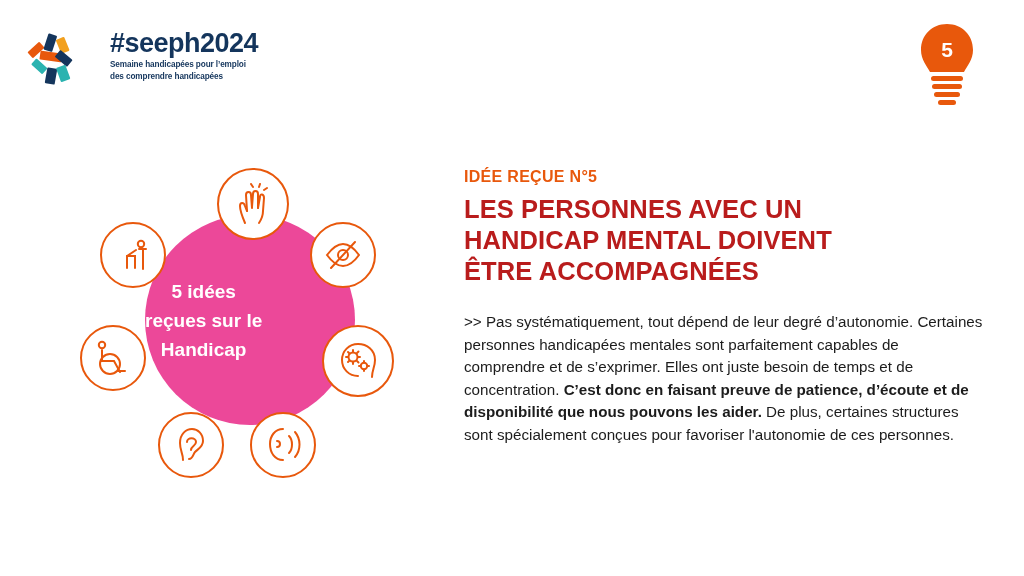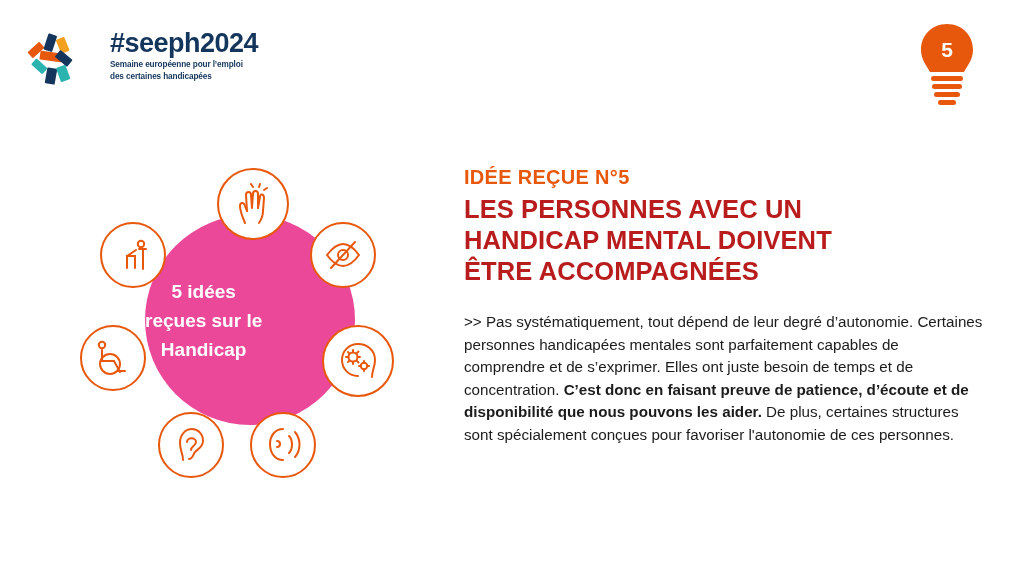--- a/index.html
+++ b/index.html
@@ -105,21 +105,21 @@
   .b-tr    { left: 240px; top: 72px; }
 
   
   .content {
     position: absolute;
     left: 464px; top: 162px;
     width: 520px;
   }
   .eyebrow {
     color: #e8580c;
-    font-size: 20px;
+    font-size: 16px;
     font-weight: bold;
     letter-spacing: 0.3px;
     line-height: 30px;
   }
   .headline {
     color: #b91c1c;
     font-size: 25.5px;
     font-weight: bold;
     line-height: 31px;
     letter-spacing: 0.1px;
@@ -149,22 +149,22 @@
           <rect x="32" y="6" width="9" height="15" rx="1" transform="rotate(-22 36 13)" fill="#f2a01e"></rect>
           <rect x="14" y="20" width="22" height="9" rx="1" transform="rotate(8 25 24)" fill="#e8580c"></rect>
           <rect x="30" y="22" width="16" height="9" rx="1" transform="rotate(40 38 26)" fill="#14355c"></rect>
           <rect x="20" y="36" width="10" height="16" rx="1" transform="rotate(10 25 44)" fill="#14355c"></rect>
           <rect x="32" y="34" width="10" height="15" rx="1" transform="rotate(-20 37 41)" fill="#2bb3b0"></rect>
         </g>
       </svg>
     </div>
     <div class="logo-text">
       <div class="logo-title">#seeph2024</div>
-      <div class="logo-sub">Semaine européenne pour l’emploi</div>
-      <div class="logo-sub">des certaines handicapées</div>
+      <div class="logo-sub">Semaine handicapées pour l’emploi</div>
+      <div class="logo-sub">des comprendre handicapées</div>
     </div>
   </div>
 
   <div class="bulb">
     <svg width="62" height="86" viewBox="0 0 62 86">
       <path d="M31 2 C16 2 5 13 5 28 C5 38 11 44 14 50 L48 50 C51 44 57 38 57 28 C57 13 46 2 31 2 Z" fill="#e8580c"></path>
       <rect x="15" y="54" width="32" height="5" rx="2.5" fill="#e8580c"></rect>
       <rect x="16" y="62" width="30" height="5" rx="2.5" fill="#e8580c"></rect>
       <rect x="18" y="70" width="26" height="5" rx="2.5" fill="#e8580c"></rect>
       <rect x="22" y="78" width="18" height="5" rx="2.5" fill="#e8580c"></rect>

